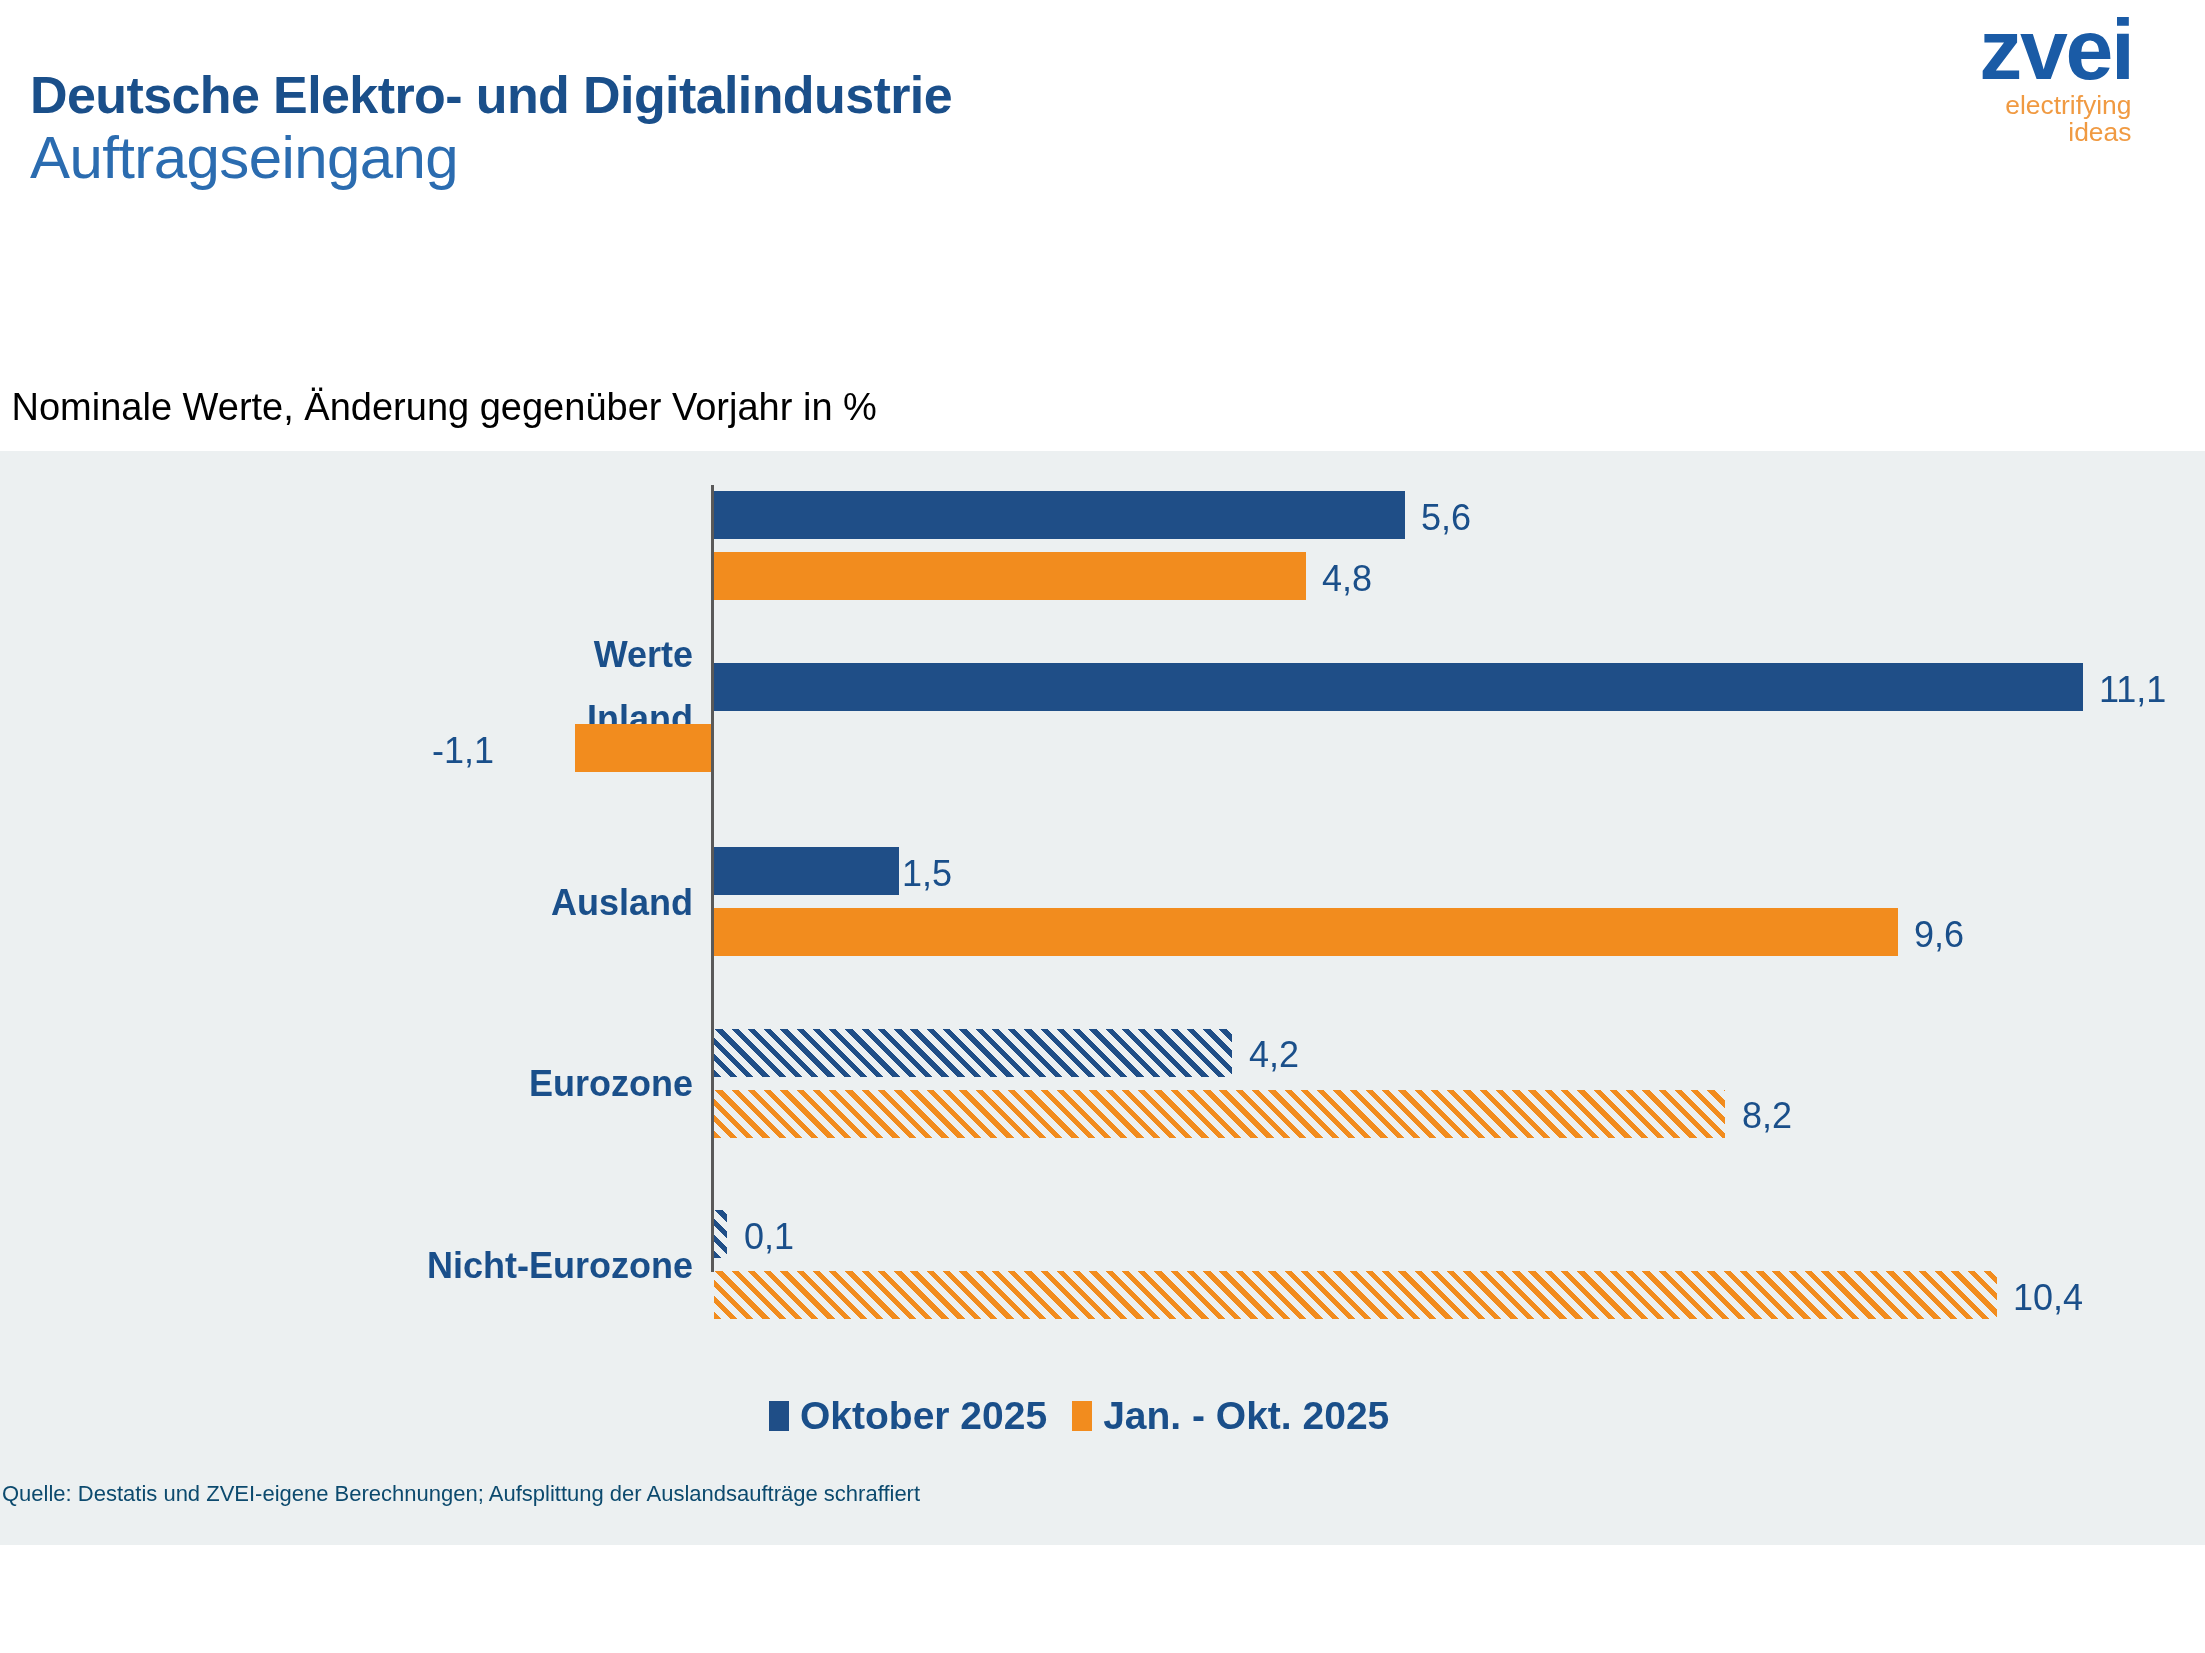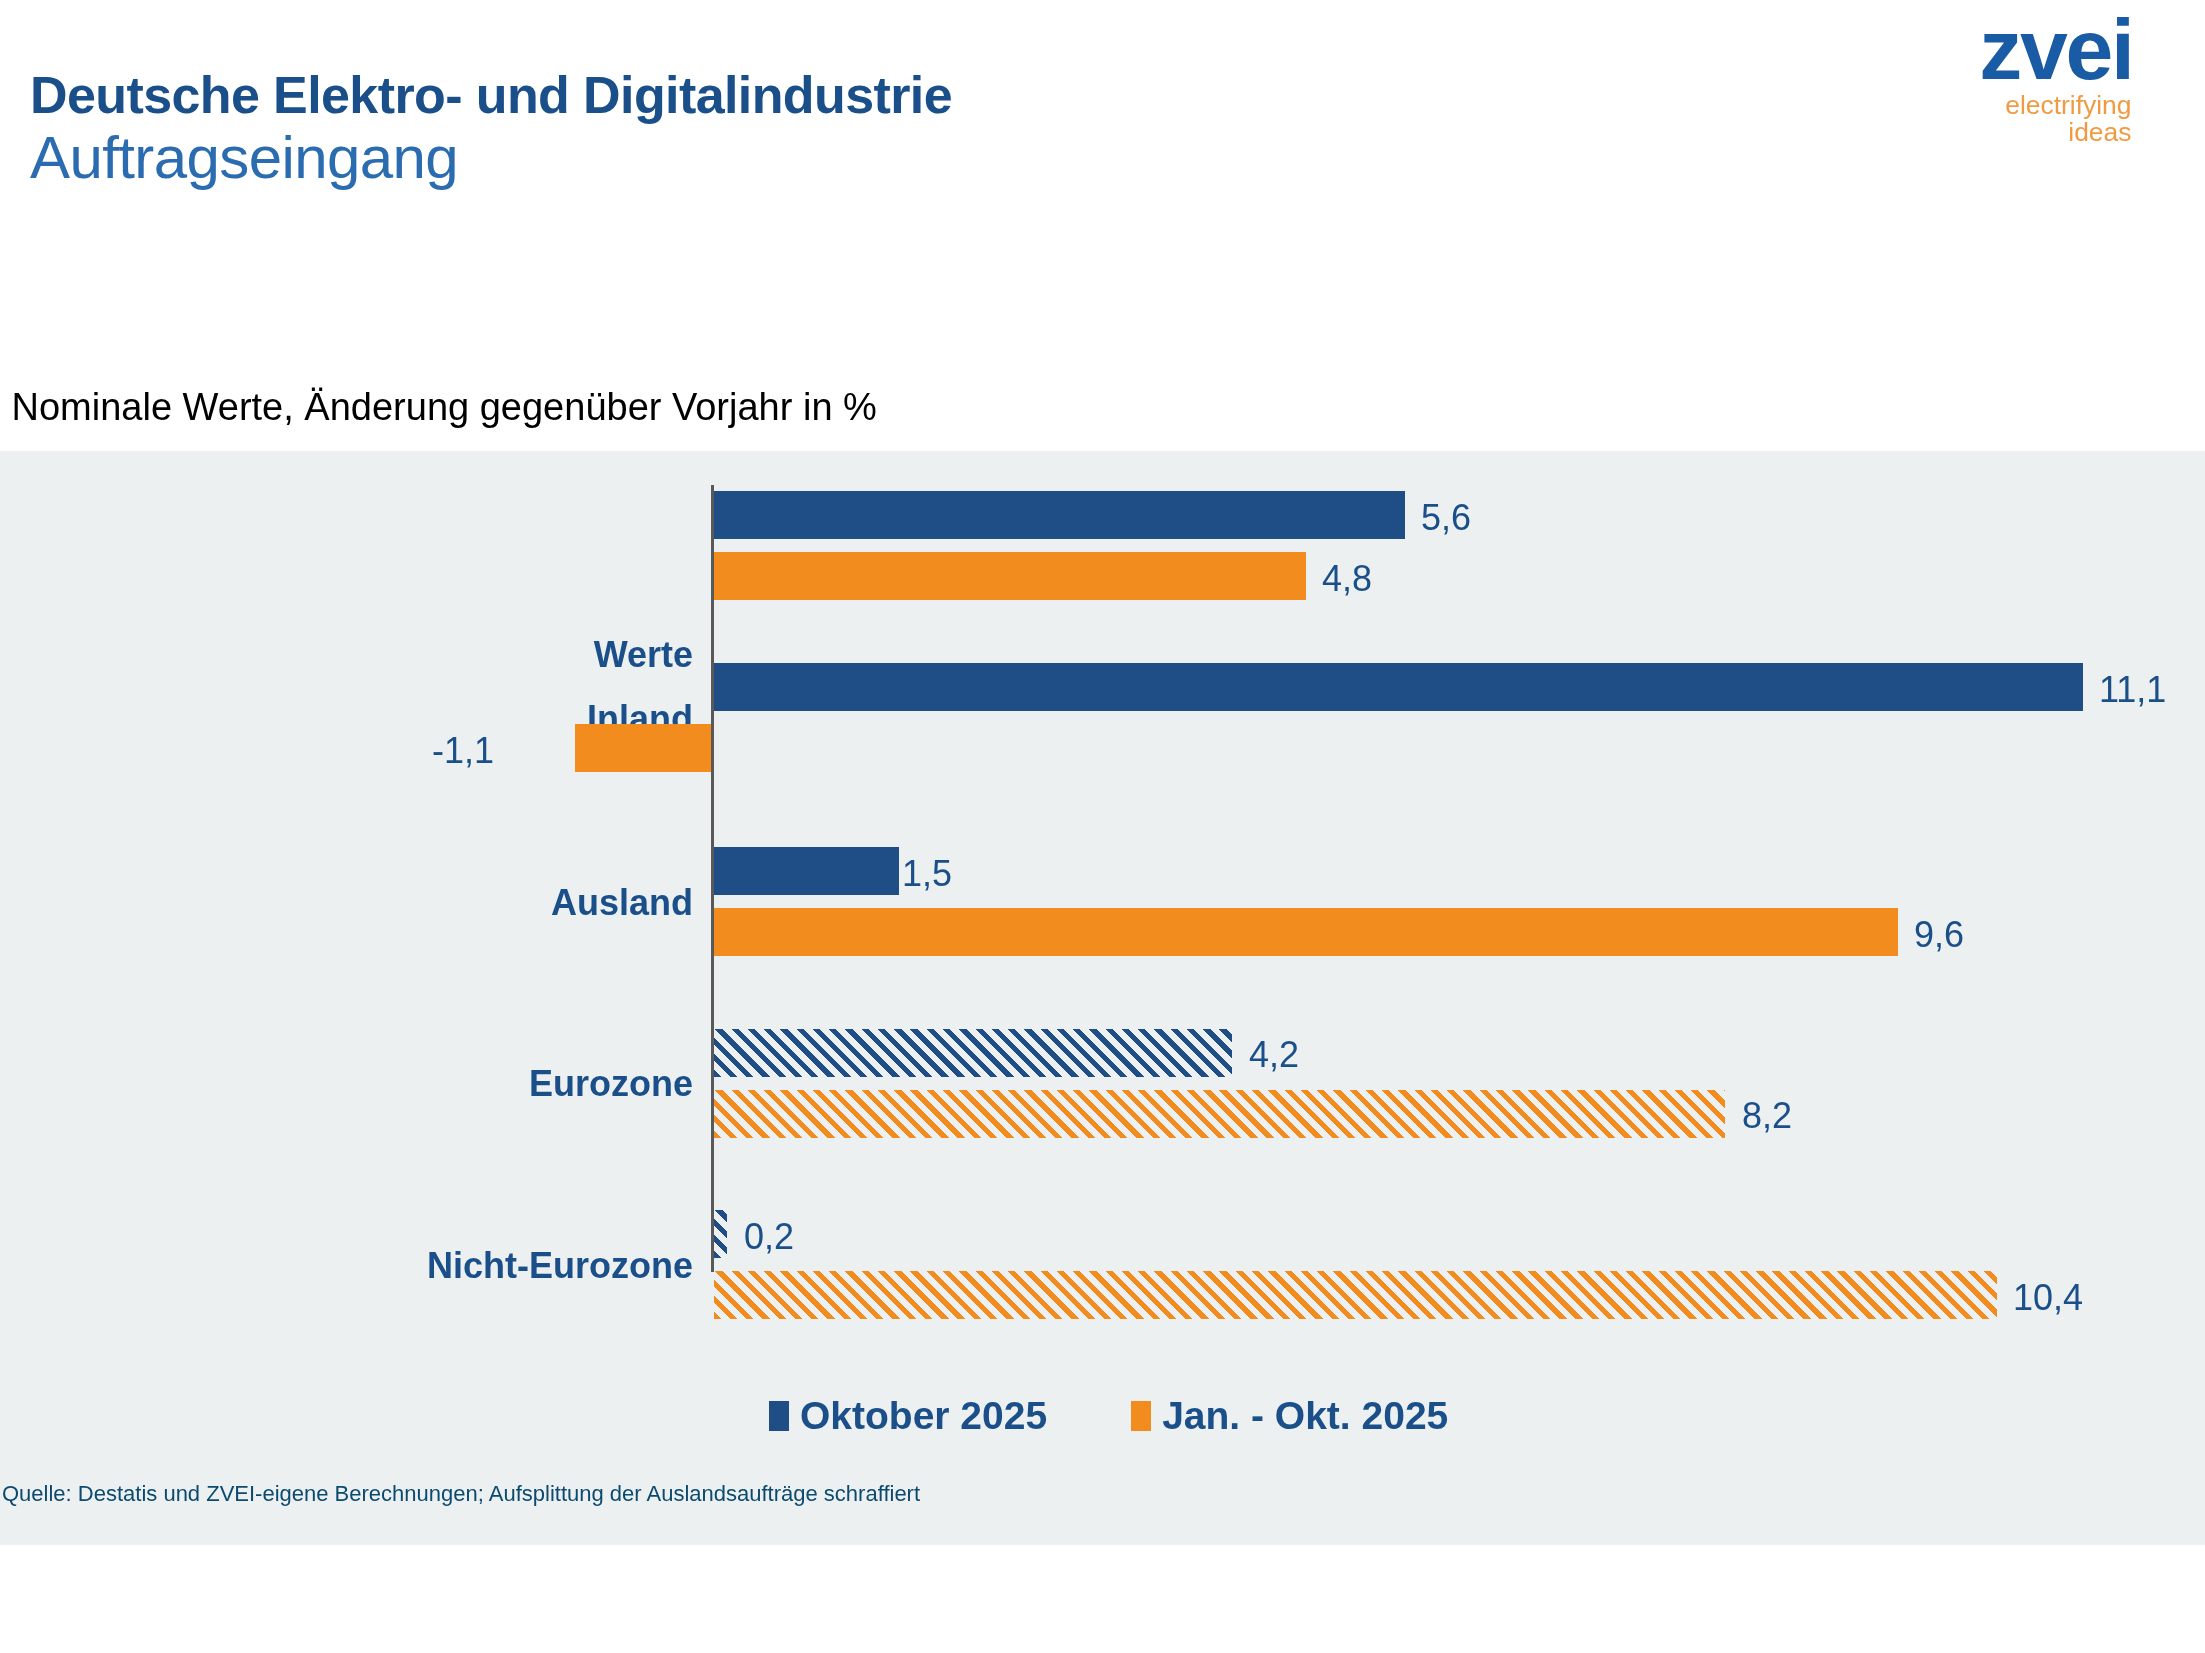--- a/index.html
+++ b/index.html
@@ -77,21 +77,21 @@
   }
 
   .val-label{
     position:absolute;font-size:36px;color:#1a4f8a;
     white-space:nowrap;font-weight:normal;text-align:right;
   }
 
   
   #legend{
     position:absolute;left:741px;top:1394px;
-    display:flex;align-items:center;gap:84px;padding-left:28px;
+    display:flex;align-items:center;gap:25px;padding-left:28px;
   }
   .legend-item{display:flex;align-items:center;gap:11.5px;}
   .legend-swatch{width:19.5px;height:30px;}
   .legend-swatch.blue{background:#1f4e87;}
   .legend-swatch.orange{background:#f28c1e;}
   .legend-text{
     font-size:39px;font-weight:bold;color:#1a4f8a;white-space:nowrap;
   }
 
   
@@ -144,21 +144,21 @@
   <div class="val-label" style="left:1914px;top:463px;">9,6</div>
 
   <div class="cat-label" style="top:612px;">Eurozone</div>
   <div class="bar blue hatch" style="left:714px;top:578px;width:518px;"></div>
   <div class="val-label" style="left:1249px;top:583px;">4,2</div>
   <div class="bar orange hatch" style="left:714px;top:639px;width:1011px;"></div>
   <div class="val-label" style="left:1742px;top:644px;">8,2</div>
 
   <div class="cat-label" style="top:794px;">Nicht-Eurozone</div>
   <div class="bar blue hatch" style="left:714px;top:759px;width:12.6px;"></div>
-  <div class="val-label" style="left:744px;top:765px;">0,2</div>
+  <div class="val-label" style="left:744px;top:765px;">0,1</div>
   <div class="bar orange hatch" style="left:714px;top:820px;width:1283px;"></div>
   <div class="val-label" style="left:2013px;top:826px;">10,4</div>
 </div>
 
 <div id="legend">
   <div class="legend-item">
     <span class="legend-swatch blue"></span>
     <span class="legend-text">Oktober 2025</span>
   </div>
   <div class="legend-item">

